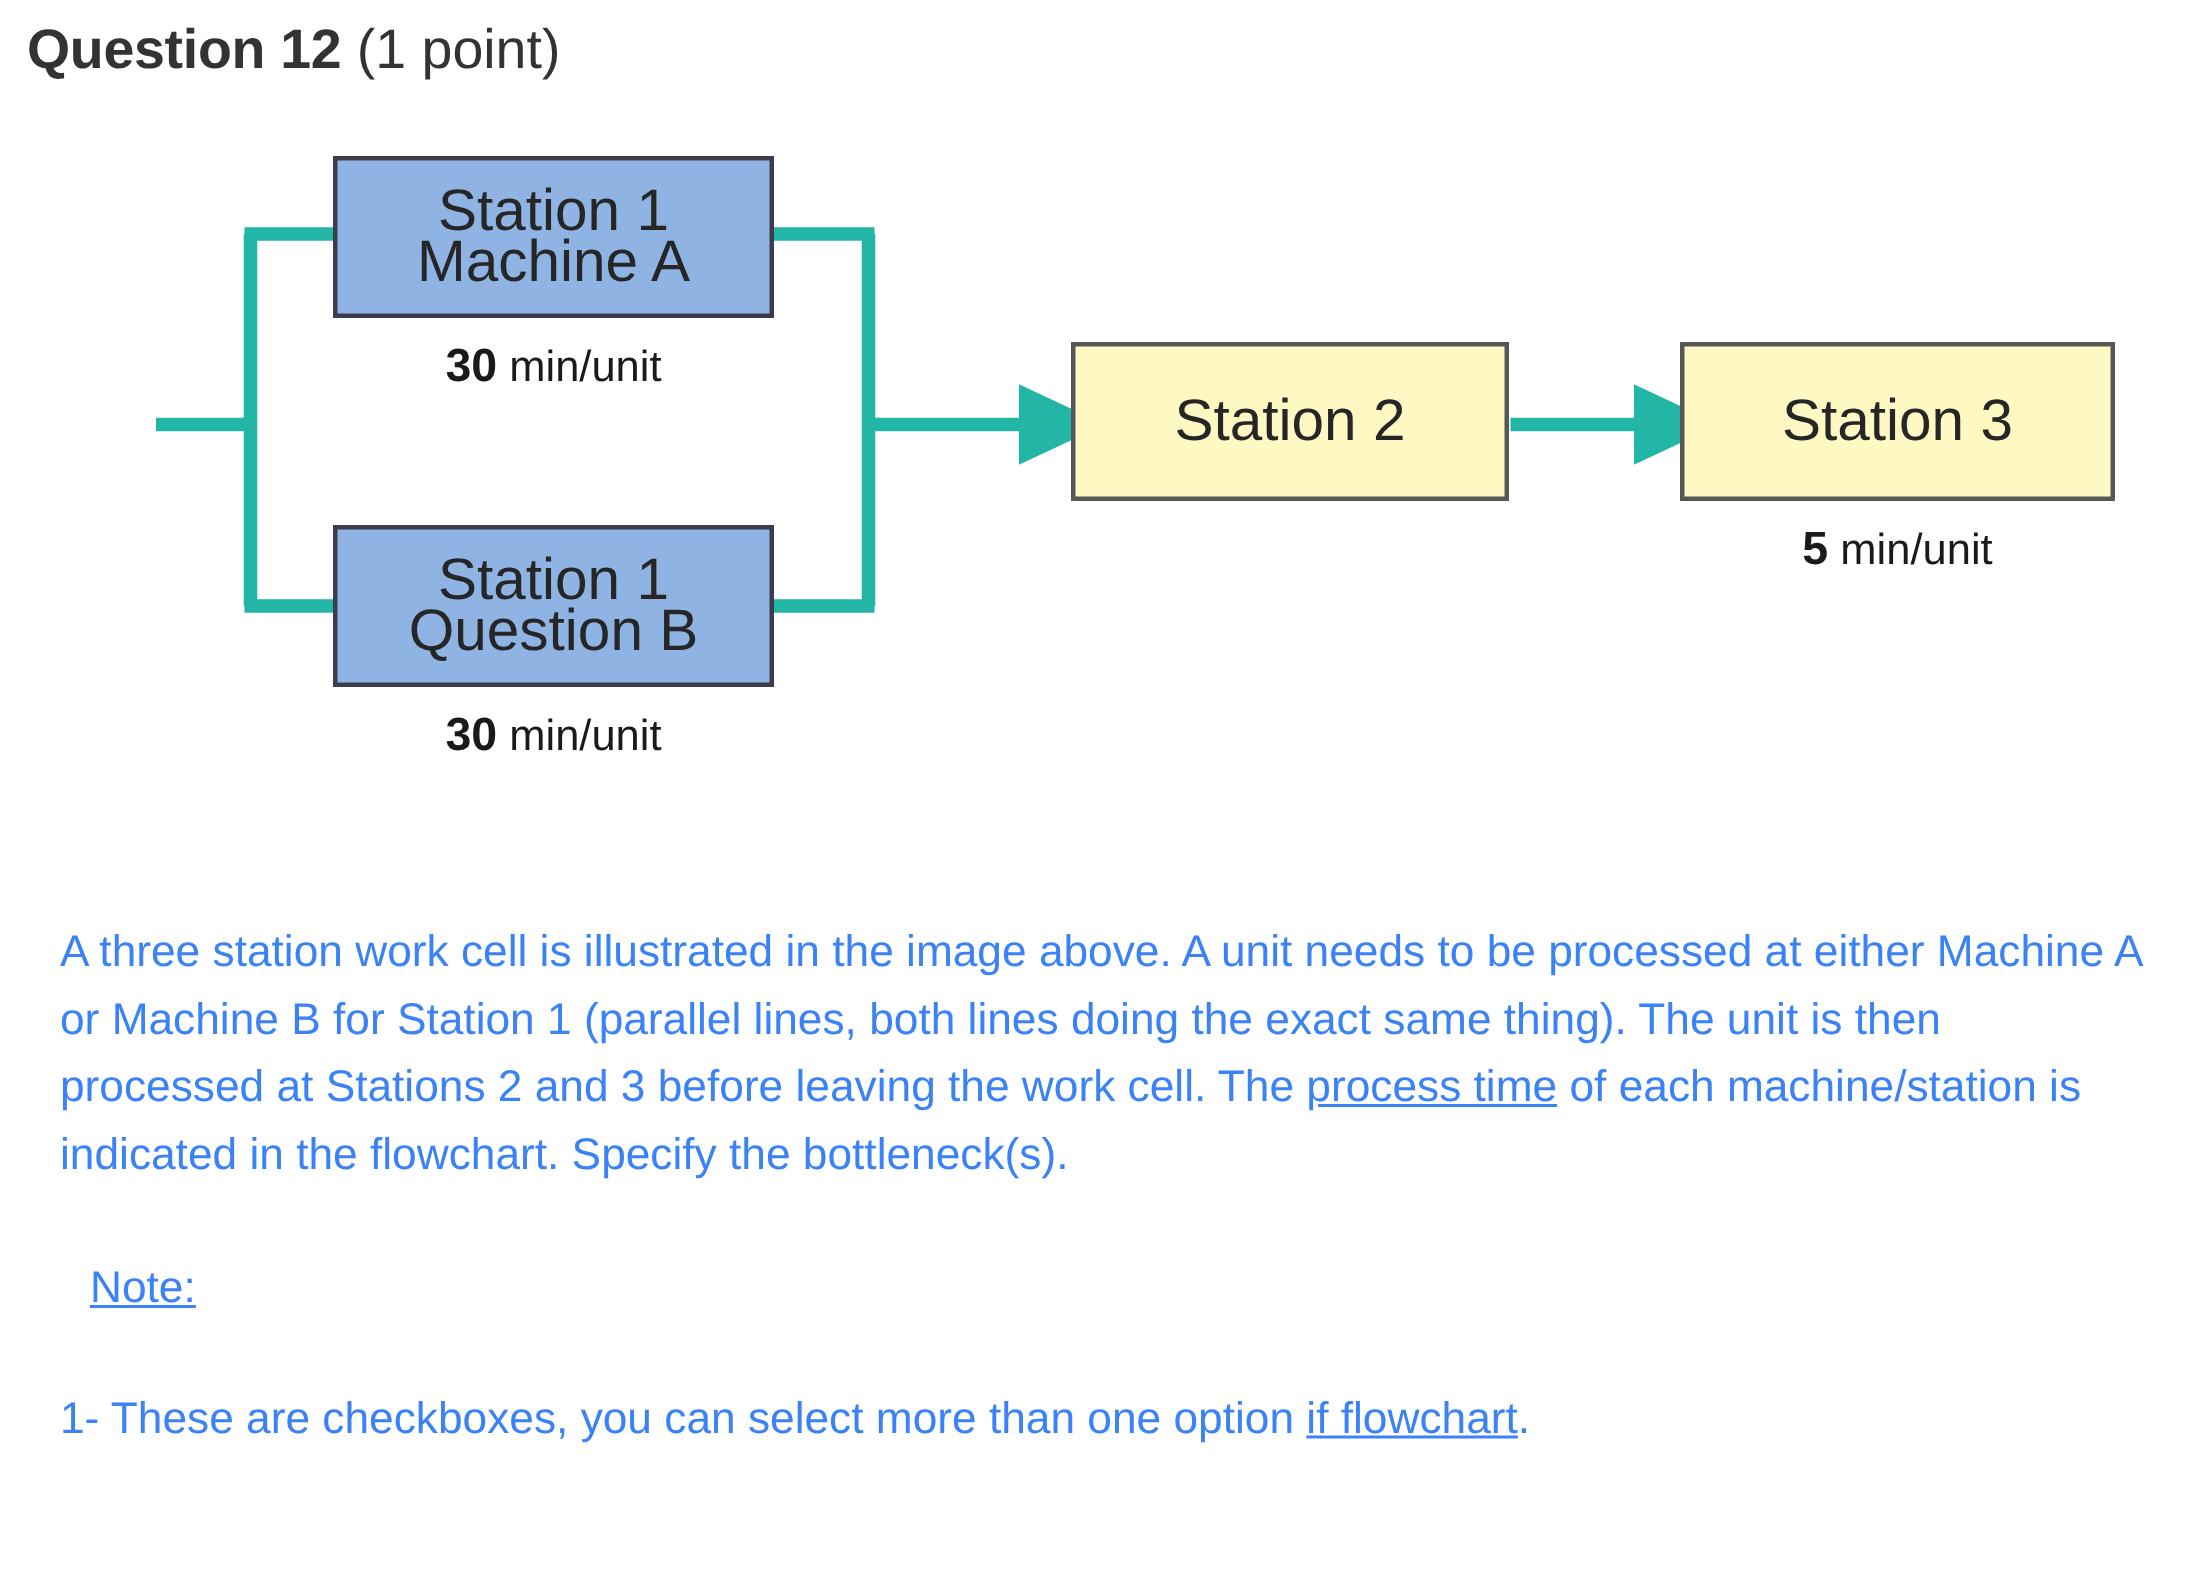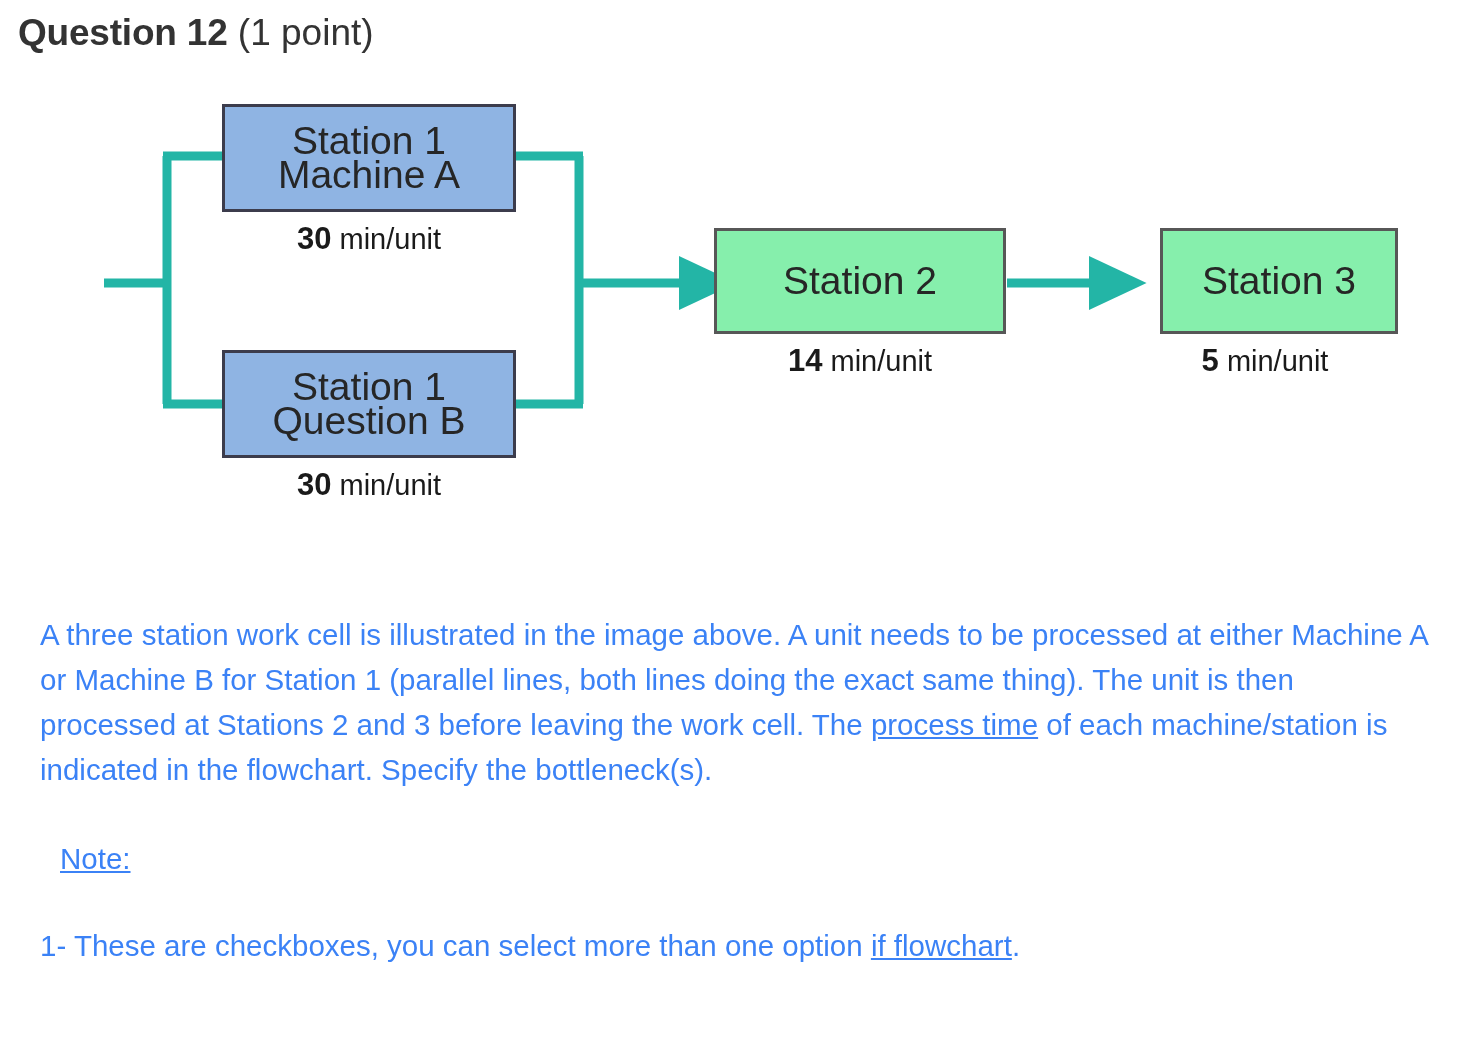--- a/index.html
+++ b/index.html
@@ -60,30 +60,30 @@
     line-height: 34px;
     color: #262626;
     font-family: "Liberation Sans", sans-serif;
     text-align: center;
   }
   .node-box.blue {
     background: #8FB4E3;
     border-color: #3c3c4c;
   }
   .node-box.green {
-    background: #86efac;
+    background: #fef9c3;
     border-color: #575757;
   }
   .node-line { display: block; }
 
   .time-label {
     position: absolute;
     text-align: center;
     font-size: 29px;
-    line-height: 34px;
+    line-height: 44px;
     color: #1a1a1a;
     white-space: nowrap;
   }
   .time-label .t-num {
     font-weight: bold;
     font-size: 31px;
   }
   .time-label .t-unit {
     font-weight: normal;
   }
@@ -164,25 +164,22 @@
     <span class="node-line">Station 1</span>
     <span class="node-line">Question B</span>
   </div>
   <div class="time-label" style="left:222px; top:392px; width:294px;">
     <span class="t-num">30</span><span>&nbsp;</span><span class="t-unit">min/unit</span>
   </div>
 
   <div class="node-box green" style="left:714px; top:152px; width:292px; height:106px;">
     <span class="node-line">Station 2</span>
   </div>
-  <div class="time-label" style="left:714px; top:268px; width:292px;">
-    <span class="t-num">14</span><span>&nbsp;</span><span class="t-unit">min/unit</span>
-  </div>
 
-  <div class="node-box green" style="left:1160px; top:152px; width:238px; height:106px;">
+  <div class="node-box green" style="left:1120px; top:152px; width:290px; height:106px;">
     <span class="node-line">Station 3</span>
   </div>
   <div class="time-label" style="left:1120px; top:268px; width:290px;">
     <span class="t-num">5</span><span>&nbsp;</span><span class="t-unit">min/unit</span>
   </div>
 
 </div>
 
 <div id="body-copy">
 

